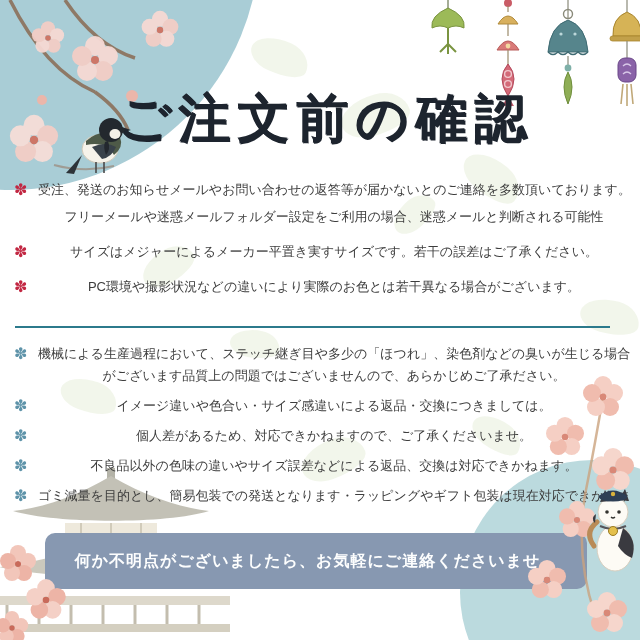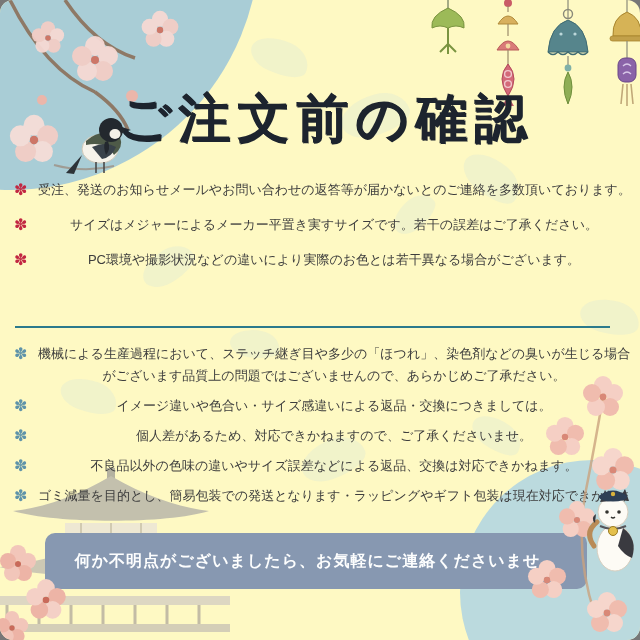--- a/index.html
+++ b/index.html
@@ -1,20 +1,19 @@
 <!DOCTYPE html>
 <html><head>
 <meta charset="utf-8">
 <style>
   html,body{margin:0;padding:0;background:#777;}
   .stage{
     position:relative;width:640px;height:640px;overflow:hidden;
-    background:#fef9c3;
+    background:#ffffff;
     font-family:"Liberation Sans",sans-serif;
-    border-radius:13px;
     -webkit-font-smoothing:antialiased;
   }
   
   .leaf{position:absolute;background:#e3ecd2;opacity:.45;border-radius:58% 42% 60% 40% / 55% 60% 40% 45%;}
   
   .circle-top{position:absolute;left:-240px;top:-310px;width:500px;height:500px;border-radius:50%;background:#a9cdd6;z-index:1;}
   .circle-bottom{position:absolute;right:-85px;bottom:-85px;width:265px;height:265px;border-radius:50%;background:#bbdade;z-index:1;}
   .deco{position:absolute;z-index:2;}
   .title{
     position:absolute;left:118px;top:84px;z-index:3;margin:0;
@@ -156,20 +155,21 @@
     <path d="M203,84 L201,104 M207,84 L207,106 M211,84 L213,104" stroke="#c0a878" stroke-width="1.6" fill="none"></path>
   </svg>
 
   <h1 class="title">ご注文前の確認</h1>
 
   <div class="notes notes-top">
     <div class="note">
       <span class="bullet red">✽</span>
       <div class="note-lines">
         <div class="note-line">受注、発送のお知らせメールやお問い合わせの返答等が届かないとのご連絡を多数頂いております。</div>
+        <div class="note-line">フリーメールや迷惑メールフォルダー設定をご利用の場合、迷惑メールと判断される可能性</div>
       </div>
     </div>
     <div class="note">
       <span class="bullet red">✽</span>
       <div class="note-lines">
         <div class="note-line">サイズはメジャーによるメーカー平置き実すサイズです。若干の誤差はご了承ください。</div>
       </div>
     </div>
     <div class="note">
       <span class="bullet red">✽</span>

